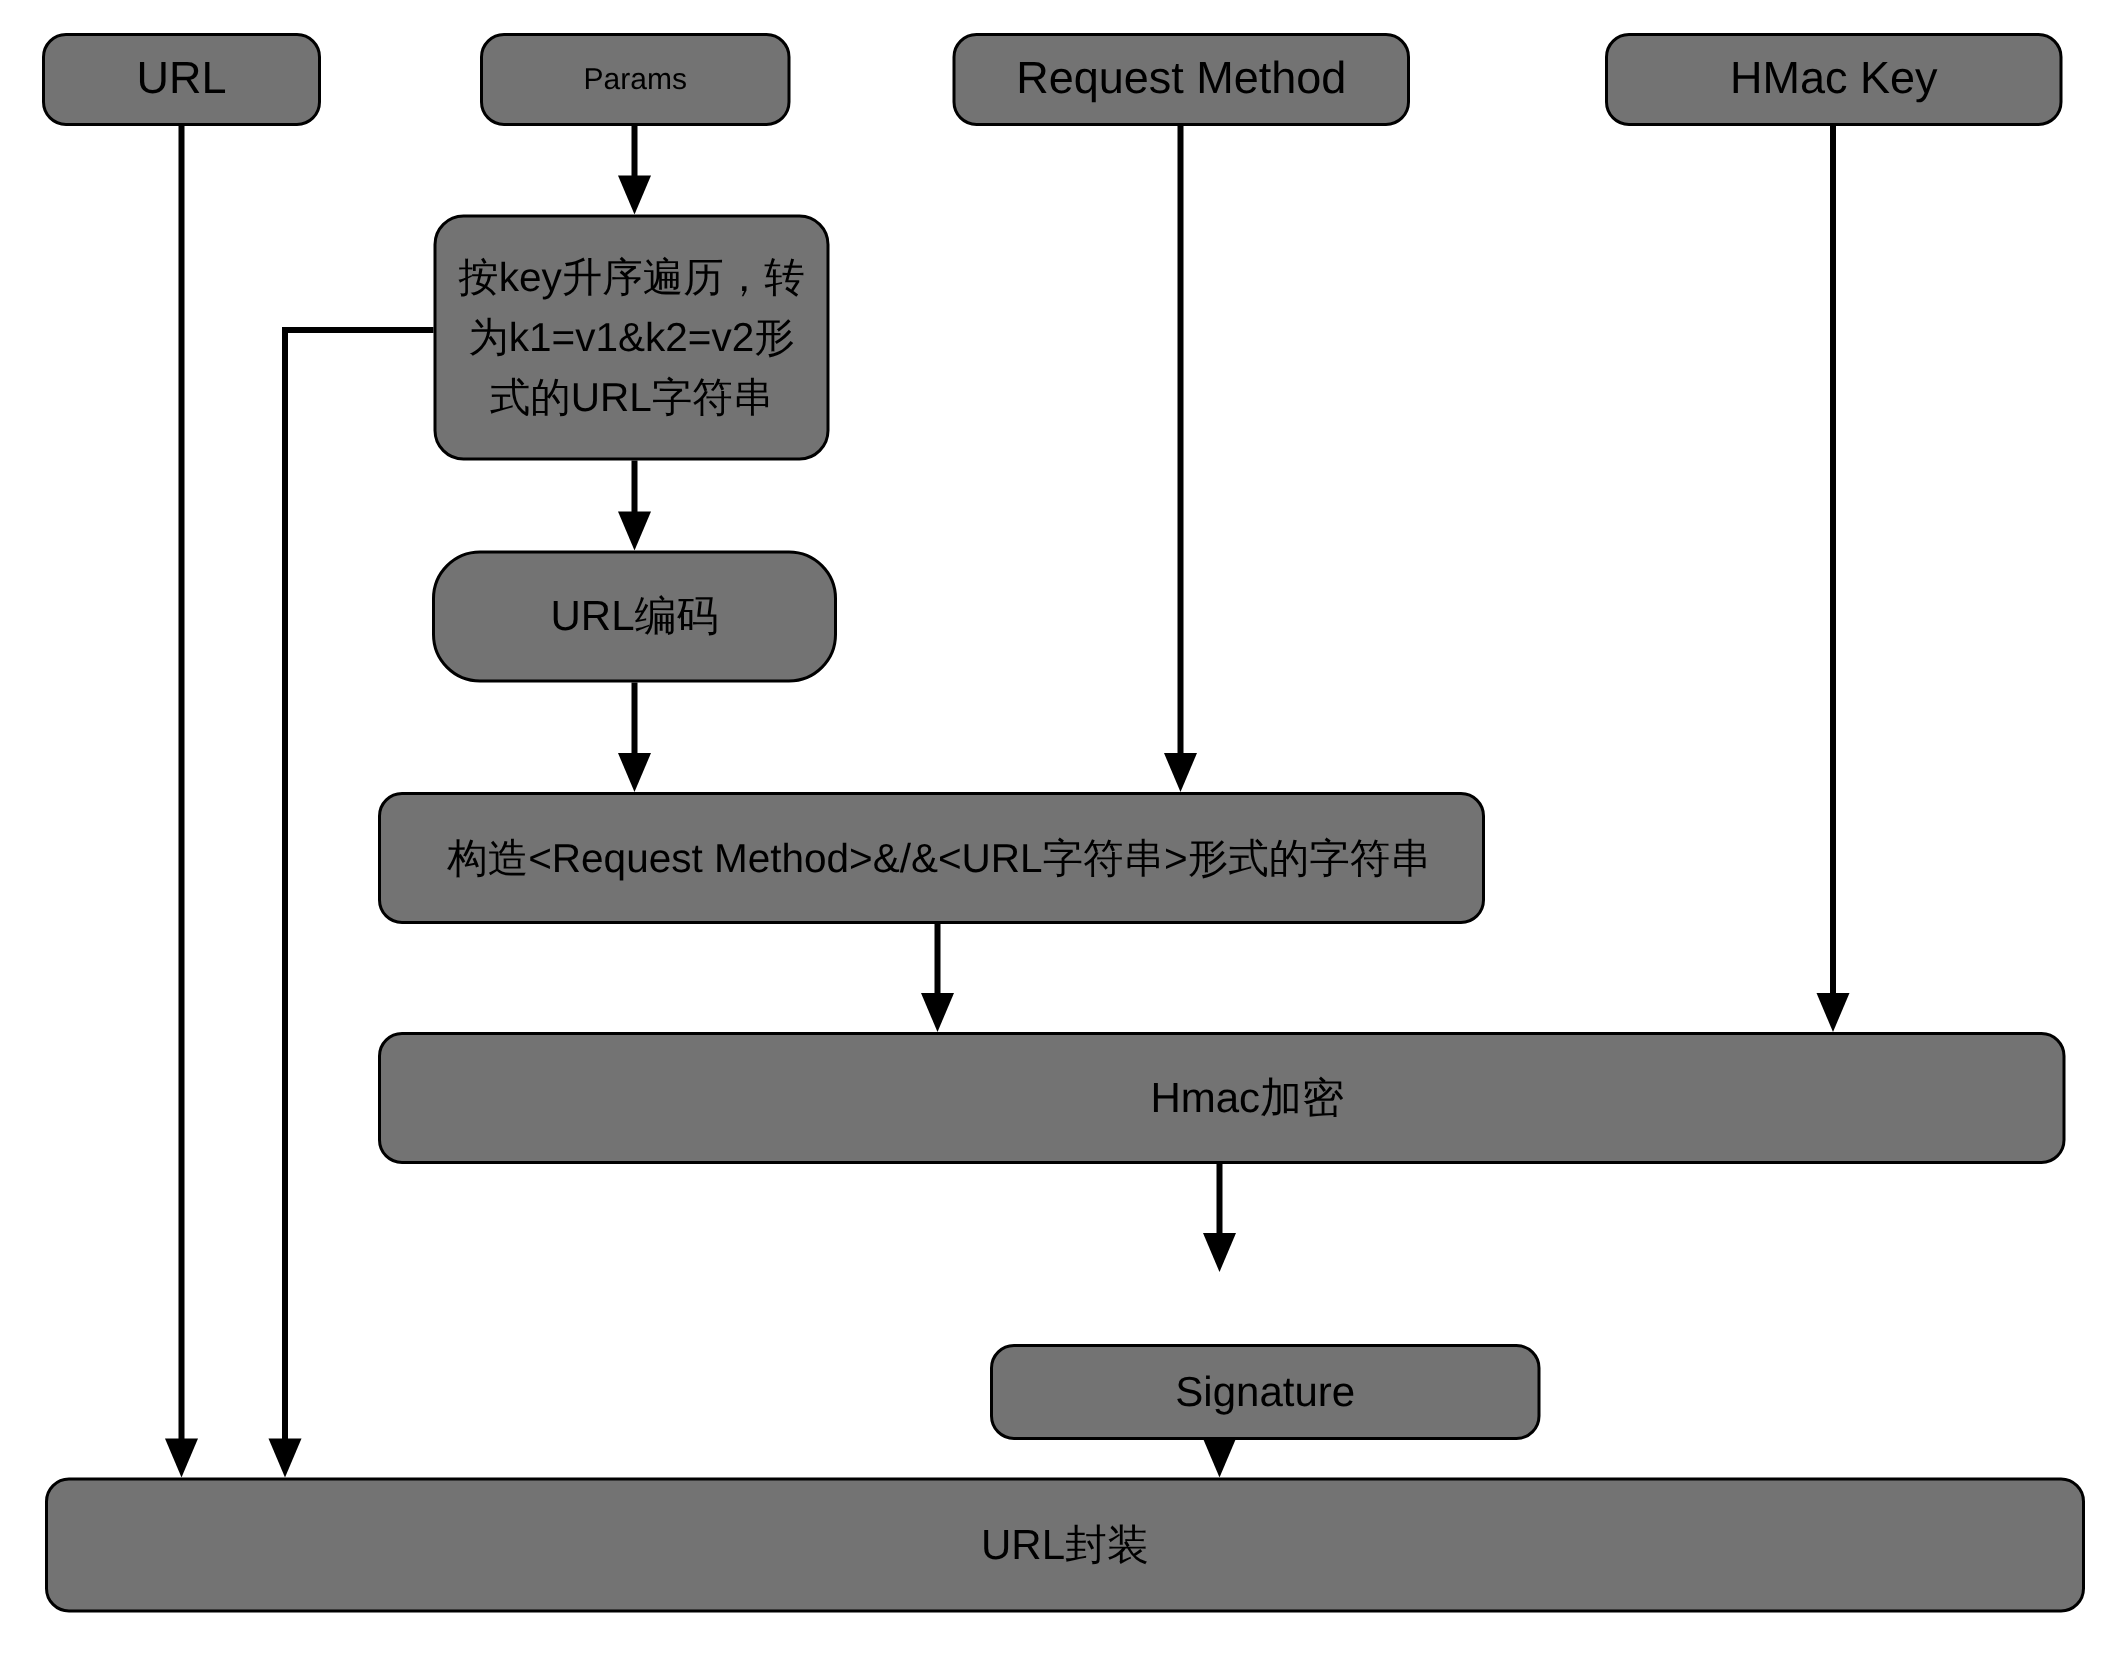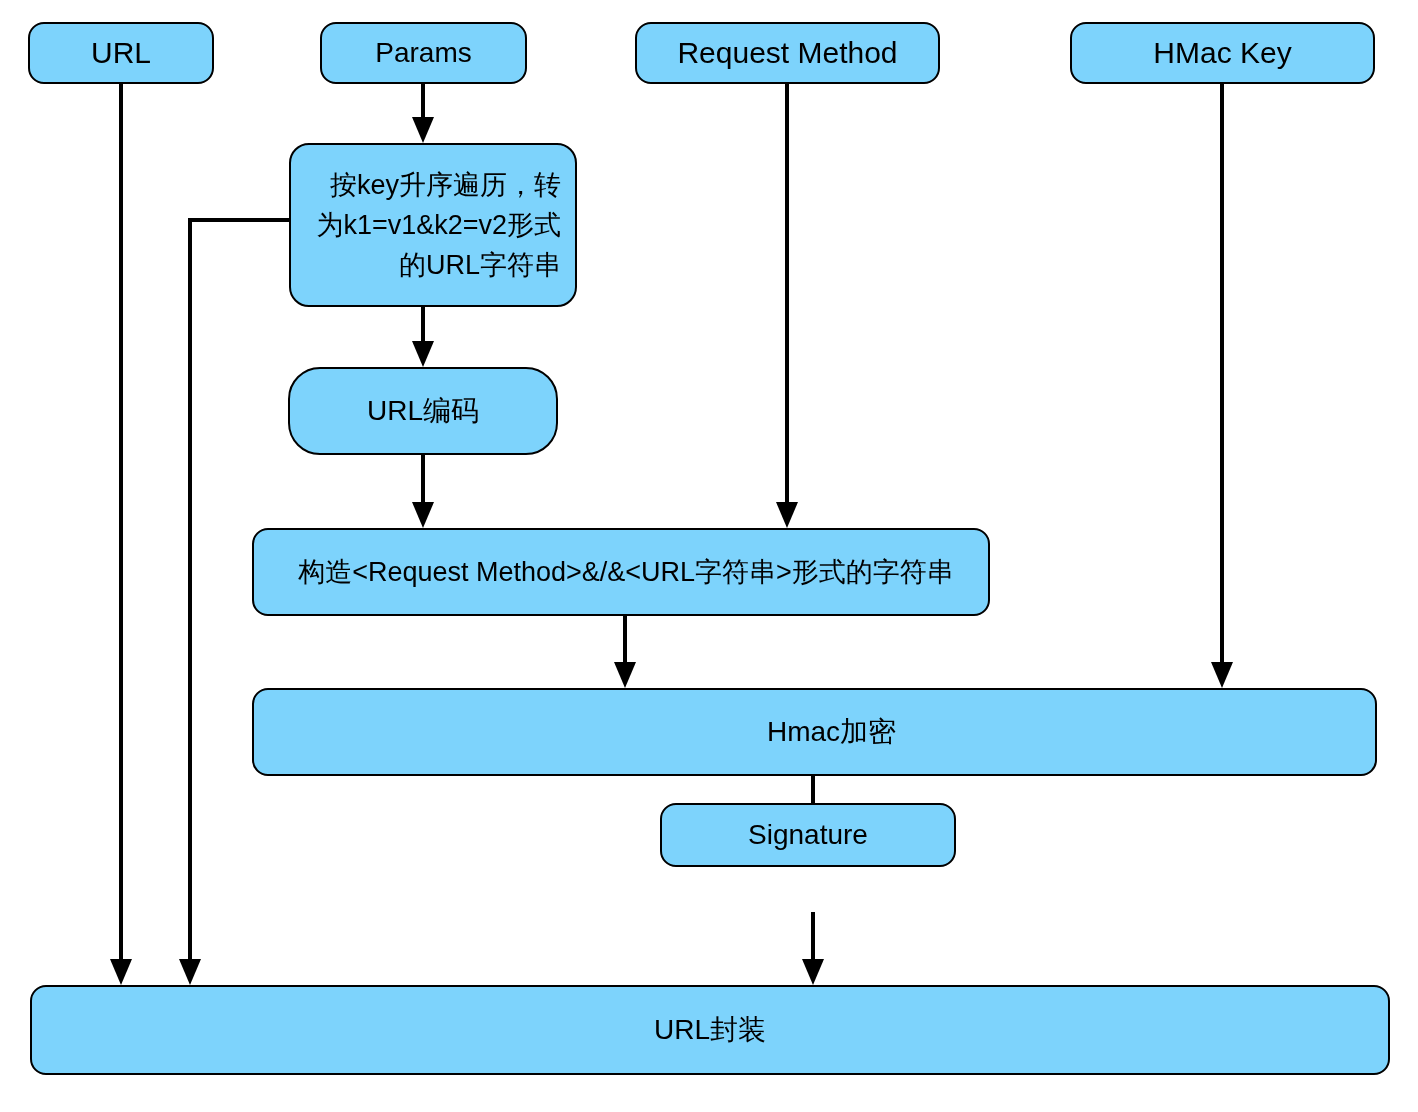--- a/index.html
+++ b/index.html
@@ -12,46 +12,46 @@
     width: 1418px;
     height: 1112px;
     background: #ffffff;
     font-family: "Liberation Sans", "DejaVu Sans", sans-serif;
     color: #000000;
     overflow: hidden;
   }
   .node {
     position: absolute;
     box-sizing: border-box;
-    background: #7dd3fc;
+    background: #737373;
     border: 2.5px solid #000000;
     border-radius: 16px;
     display: flex;
     align-items: center;
     justify-content: center;
-    text-align: right;
+    text-align: center;
     font-size: 28px;
     line-height: 40px;
     padding: 4px 14px;
     z-index: 2;
   }
   .node .label { display: block; }
 
   
   .n-url           { left: 28px;   top: 22px;  width: 186px;  height: 62px; font-size: 30px; }
-  .n-params        { left: 320px;  top: 22px;  width: 207px;  height: 62px; font-size: 28px; }
+  .n-params        { left: 320px;  top: 22px;  width: 207px;  height: 62px; font-size: 20px; }
   .n-request-method{ left: 635px;  top: 22px;  width: 305px;  height: 62px; font-size: 30px; }
   .n-hmac-key      { left: 1070px; top: 22px;  width: 305px;  height: 62px; font-size: 30px; }
 
   
-  .n-sort-params   { left: 289px;  top: 143px; width: 288px;  height: 164px; font-size: 27px; border-radius: 20px; }
+  .n-sort-params   { left: 289px;  top: 143px; width: 264px;  height: 164px; font-size: 27px; border-radius: 20px; }
   .n-url-encode    { left: 288px;  top: 367px; width: 270px;  height: 88px; border-radius: 32px;  }
   .n-build-string  { left: 252px;  top: 528px; width: 738px;  height: 88px;  font-size: 27px; padding-left: 24px; }
   .n-hmac-encrypt  { left: 252px;  top: 688px; width: 1125px; height: 88px; padding-left: 48px;  }
-  .n-signature     { left: 660px;  top: 803px; width: 296px;  height: 64px;  }
+  .n-signature     { left: 660px;  top: 896px; width: 367px;  height: 64px;  }
   .n-url-package   { left: 30px;   top: 985px; width: 1360px; height: 90px;  }
 
   
   .vline, .hline {
     position: absolute;
     background: #000000;
     z-index: 1;
   }
   .vline { width: 4px; }
   .hline { height: 4px; }

